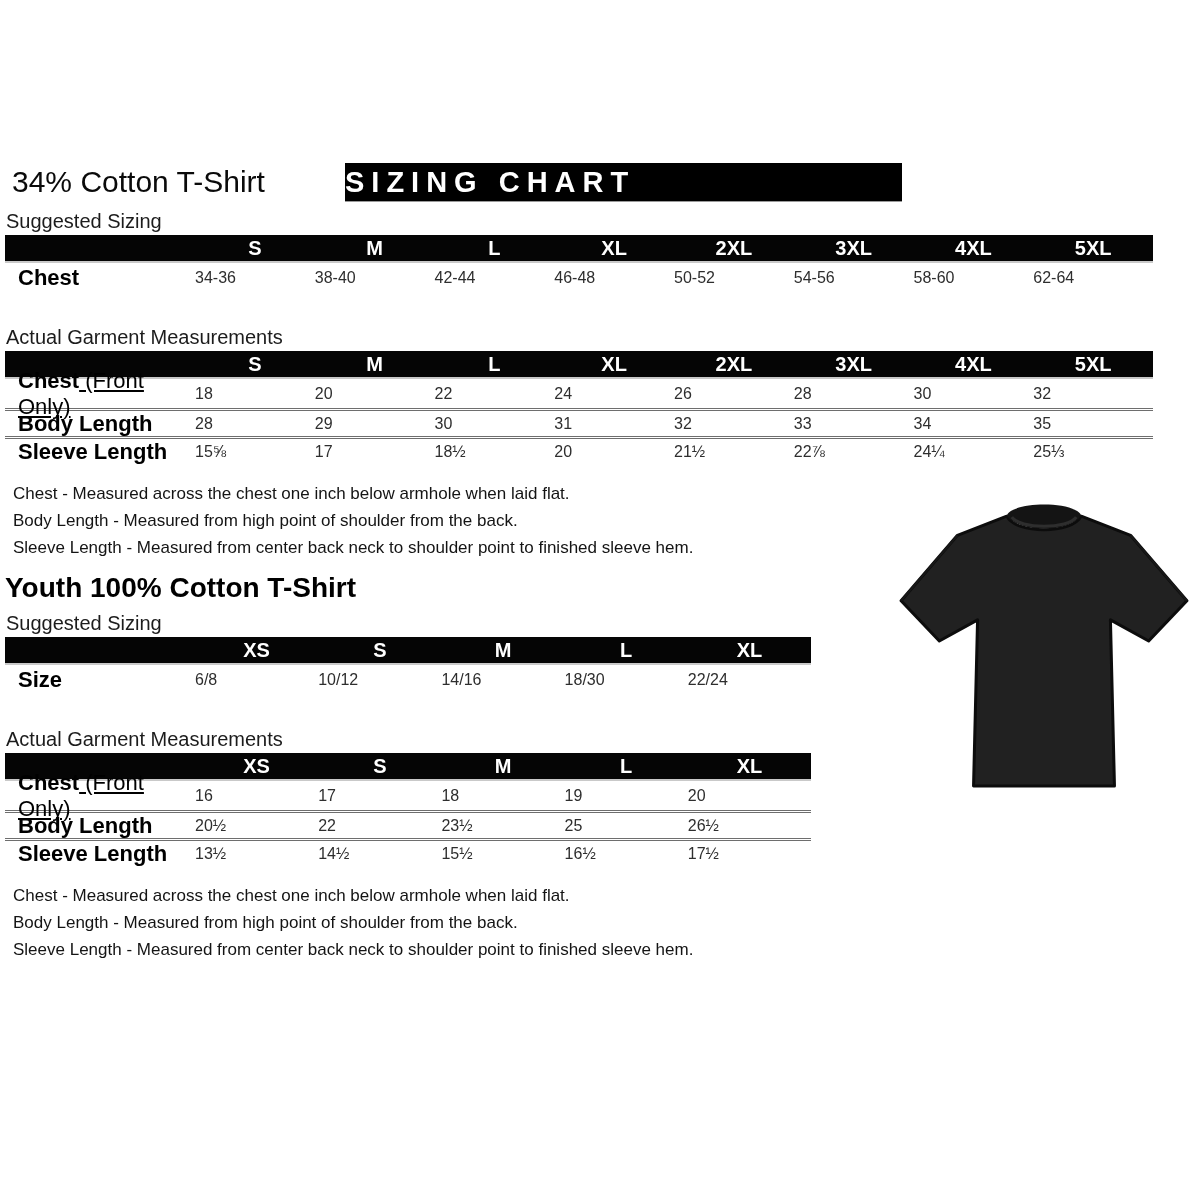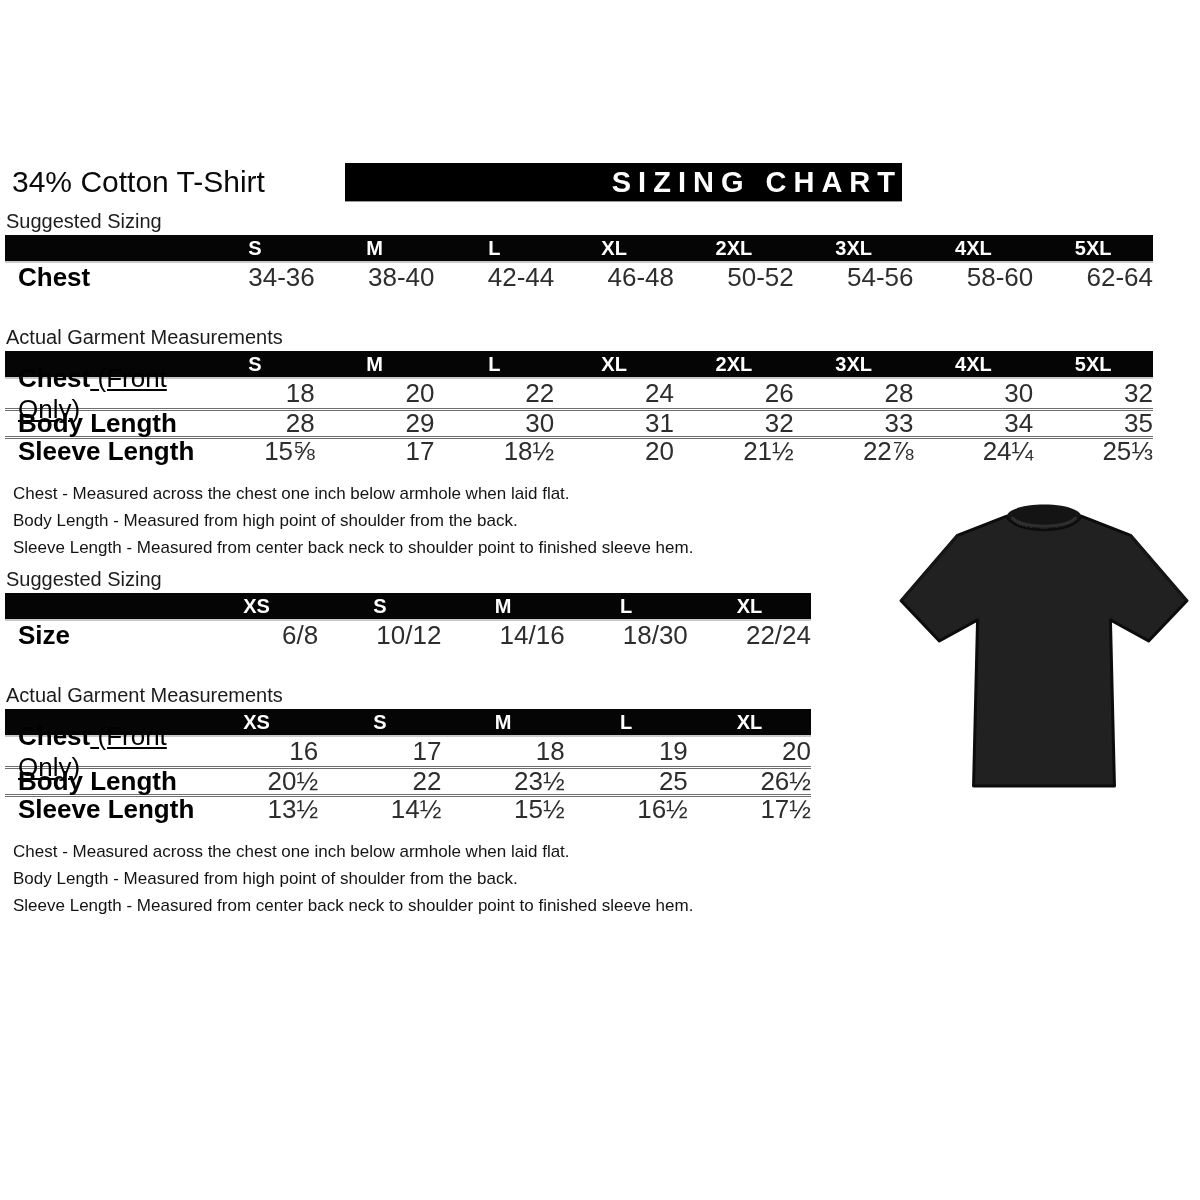--- a/index.html
+++ b/index.html
@@ -6,36 +6,36 @@
   body{
     width:1200px;height:1200px;background:#ffffff;position:relative;
     font-family:"Liberation Sans","DejaVu Sans",sans-serif;color:#000;
     overflow:hidden;
   }
   .content{padding-top:163px;}
   .header-row{display:flex;align-items:flex-start;margin-left:12px;height:40px;}
   .page-title{flex:0 0 333px;font-size:30px;font-weight:400;margin:0;line-height:38px;color:#0a0a0a;}
   .banner{
     width:557px;height:38px;line-height:38px;background:#000;color:#fff;
-    text-align:right;font-size:29px;font-weight:bold;letter-spacing:7px;
+    text-align:left;font-size:29px;font-weight:bold;letter-spacing:7px;
     box-shadow:0 1px 0 #9a9a9a;
   }
   .section-label{font-size:20px;color:#1c1c1c;margin:8px 0 4px 6px;line-height:20px;}
   .sizing-table{margin-left:5px;}
   .adult-w{width:1148px;}
   .youth-w{width:806px;}
   .thead{
     display:flex;align-items:center;background:#050505;color:#fff;
     height:26px;border-bottom:2px solid #c9c9c9;
   }
   .thead .hcell{flex:1;text-align:center;font-size:20px;font-weight:bold;}
-  .label-cell{flex:0 0 190px;padding-left:13px;box-sizing:border-box;font-size:26px;}
+  .label-cell{flex:0 0 190px;padding-left:13px;box-sizing:border-box;font-size:22px;}
   .trow{display:flex;align-items:center;height:29px;box-sizing:border-box;}
   .trow.sep{border-top:3px double #6e6e6e;height:28px;}
-  .trow .cell{flex:1;text-align:right;font-size:26px;color:#2e2e2e;}
+  .trow .cell{flex:1;text-align:left;font-size:16px;color:#2e2e2e;}
   .row-label-main{font-weight:bold;color:#000;}
   .row-label-suffix{font-weight:400;color:#000000;text-decoration:underline;}
   .gap-md{height:27px;}
   .gap-sm{height:16px;}
   .notes{margin-left:13px;}
   .note-line{font-size:17px;line-height:27px;color:#141414;}
   .youth-title{font-size:28px;font-weight:bold;margin:10px 0 5px 5px;line-height:34px;}
   .tshirt-wrap{position:absolute;left:893px;top:488px;width:302px;height:312px;}
   .tshirt-wrap svg{width:100%;height:100%;}
 </style>
@@ -126,20 +126,21 @@
     </div>
   </div>
 
   <div class="gap-sm"></div>
   <div class="notes">
     <div class="note-line">Chest - Measured across the chest one inch below armhole when laid flat.</div>
     <div class="note-line">Body Length - Measured from high point of shoulder from the back.</div>
     <div class="note-line">Sleeve Length - Measured from center back neck to shoulder point to finished sleeve hem.</div>
   </div>
 
+  <h2 class="youth-title">Youth 100% Cotton T-Shirt</h2>
 
   <div class="section-label">Suggested Sizing</div>
 
   <div class="sizing-table youth-w">
     <div class="thead">
       <div class="label-cell"></div>
       <div class="hcell">XS</div>
       <div class="hcell">S</div>
       <div class="hcell">M</div>
       <div class="hcell">L</div>

